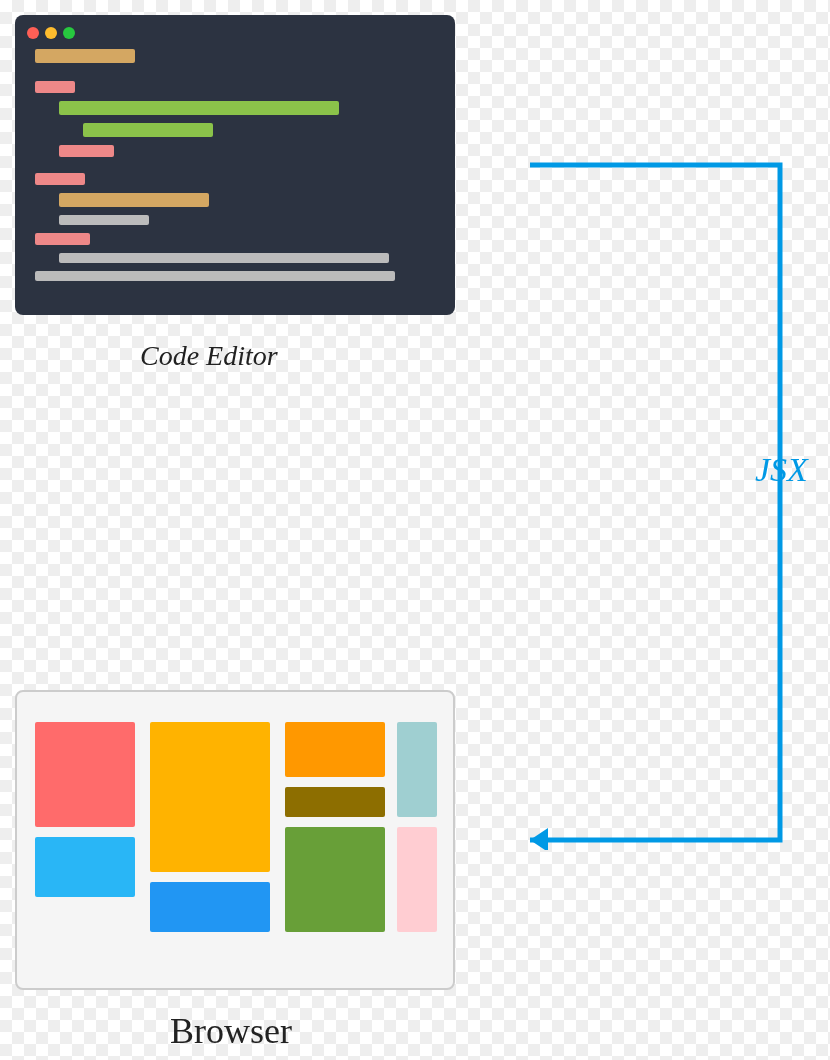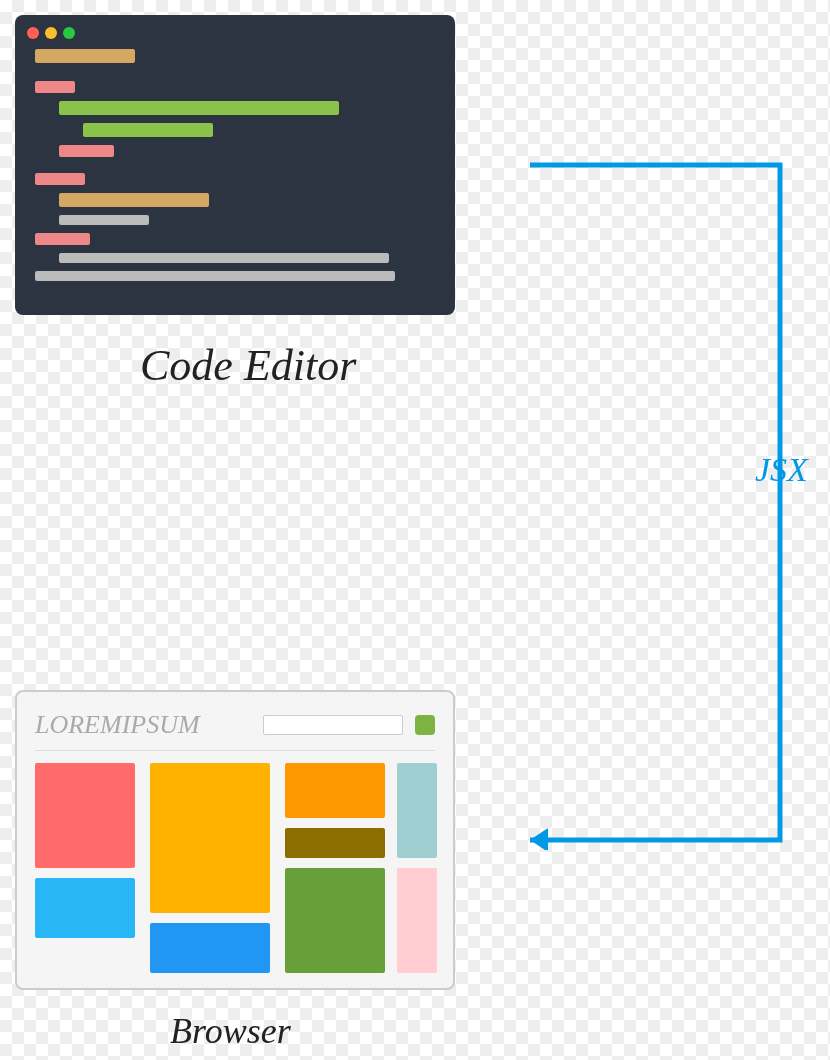--- a/index.html
+++ b/index.html
@@ -67,21 +67,21 @@
     .line-8 { background: #bbb; width: 90px; height: 10px; margin-left: 32px; }
     .line-9 { background: #e88; width: 55px; height: 12px; margin-left: 8px; }
     .line-10 { background: #bbb; width: 330px; height: 10px; margin-left: 32px; }
     .line-11 { background: #bbb; width: 360px; height: 10px; margin-left: 8px; }
     
     .code-editor-label {
       position: absolute;
       left: 140px;
       top: 340px;
       font-family: 'Brush Script MT', cursive;
-      font-size: 44px;
+      font-size: 28px;
       font-style: italic;
       color: #222;
     }
     
     
     .arrow-path {
       position: absolute;
       left: 500px;
       top: 160px;
       width: 290px;
@@ -163,21 +163,20 @@
     .tile-blue { background: #2196f3; left: 115px; top: 160px; width: 120px; height: 50px; }
     .tile-green { background: #689f38; left: 250px; top: 105px; width: 100px; height: 105px; }
     .tile-pink { background: #ffcdd2; left: 362px; top: 105px; width: 40px; height: 105px; }
     
     .browser-label {
       position: absolute;
       left: 170px;
       top: 1010px;
       font-family: 'Brush Script MT', cursive;
       font-size: 36px;
-      font-style: italic;
       color: #222;
       text-align: center;
     }
   </style>
 </head>
 <body>
 
 <div class="code-editor">
   <div class="editor-titlebar">
     <div class="dot dot-red"></div>
@@ -200,25 +199,20 @@
 <div class="code-editor-label">Code Editor</div>
 
 <svg class="arrow-path" viewBox="0 0 290 690">
   <path d="M 30 5 L 280 5 L 280 680 L 30 680" stroke="#0099e5" stroke-width="5" fill="none"></path>
   <path d="M 30 680 L 48 668 L 48 692 Z" fill="#0099e5"></path>
 </svg>
 
 <div class="jsx-label">JSX</div>
 
 <div class="browser">
-  <div class="browser-header">
-    <div class="browser-title">LOREMIPSUM</div>
-    <div class="browser-search"></div>
-    <div class="browser-btn"></div>
-  </div>
   <div class="browser-grid">
     <div class="tile tile-red"></div>
     <div class="tile tile-yellow-lg"></div>
     <div class="tile tile-orange"></div>
     <div class="tile tile-brown"></div>
     <div class="tile tile-teal"></div>
     <div class="tile tile-cyan"></div>
     <div class="tile tile-blue"></div>
     <div class="tile tile-green"></div>
     <div class="tile tile-pink"></div>

